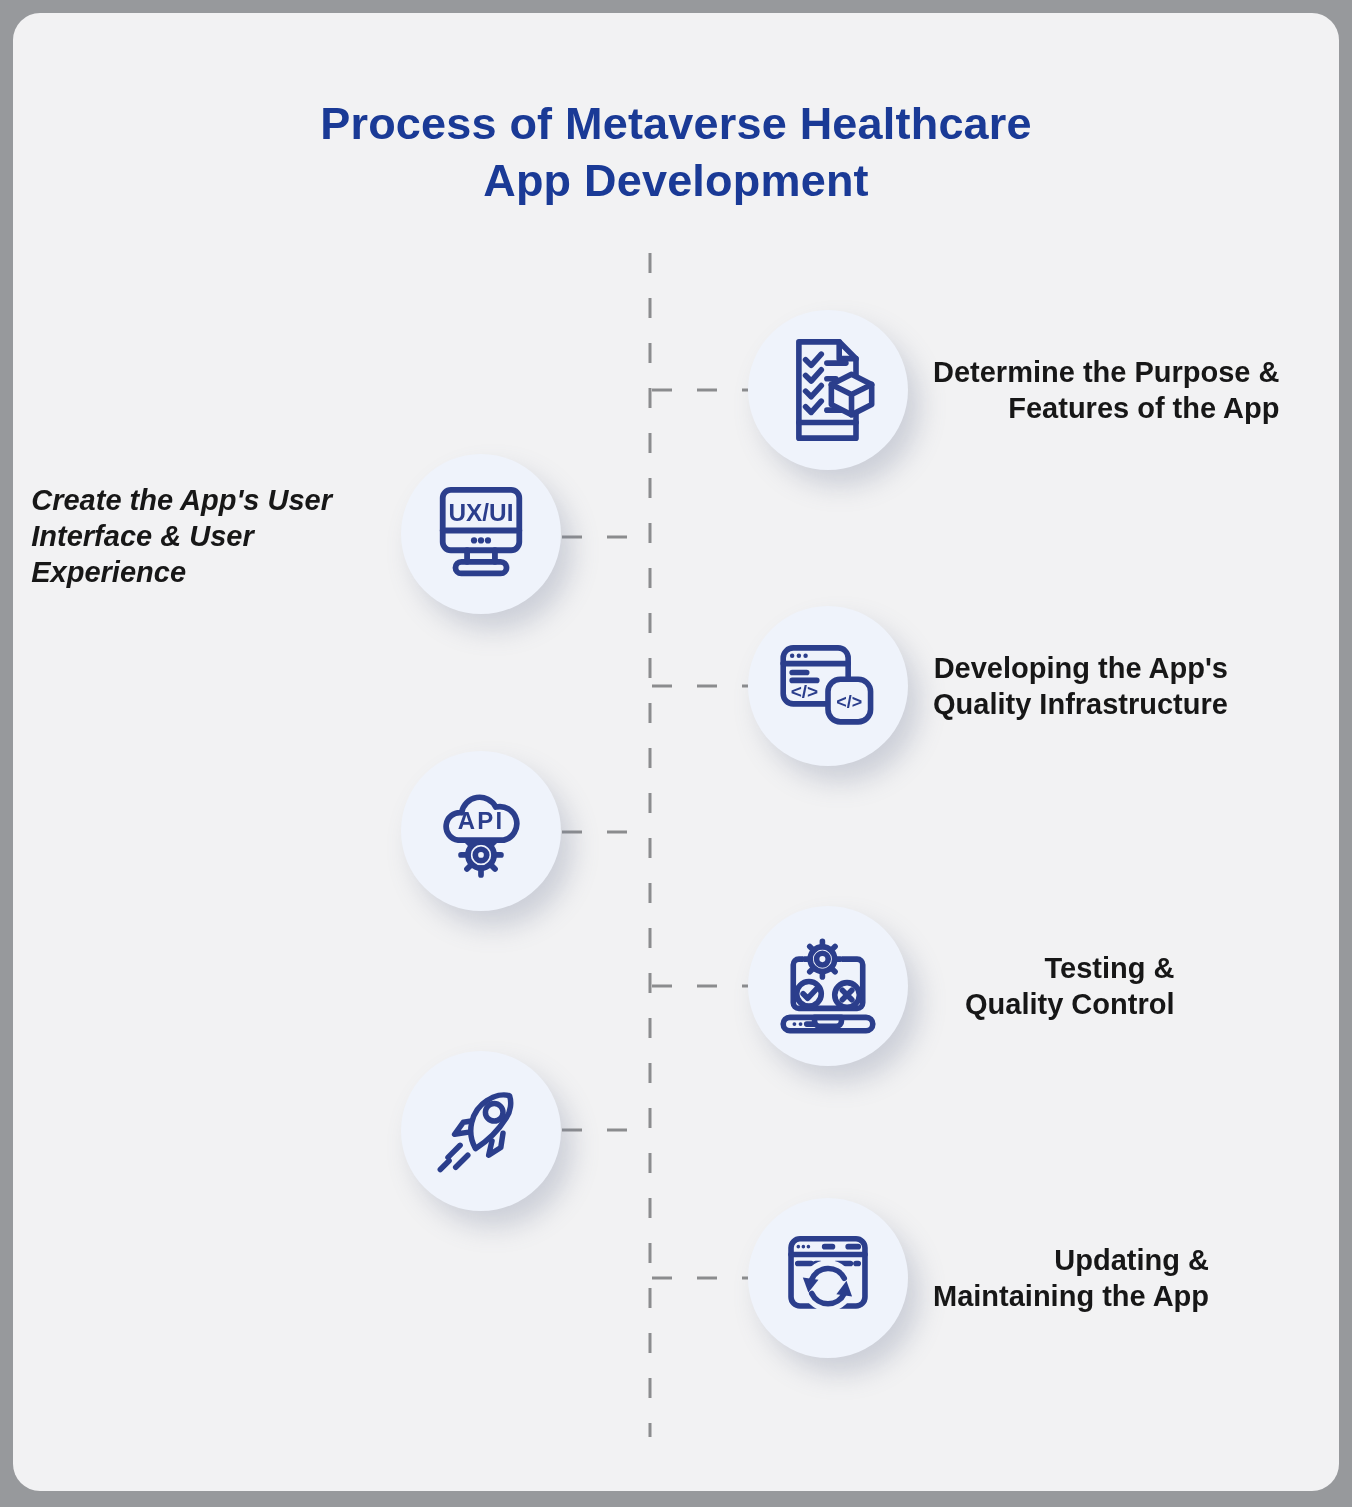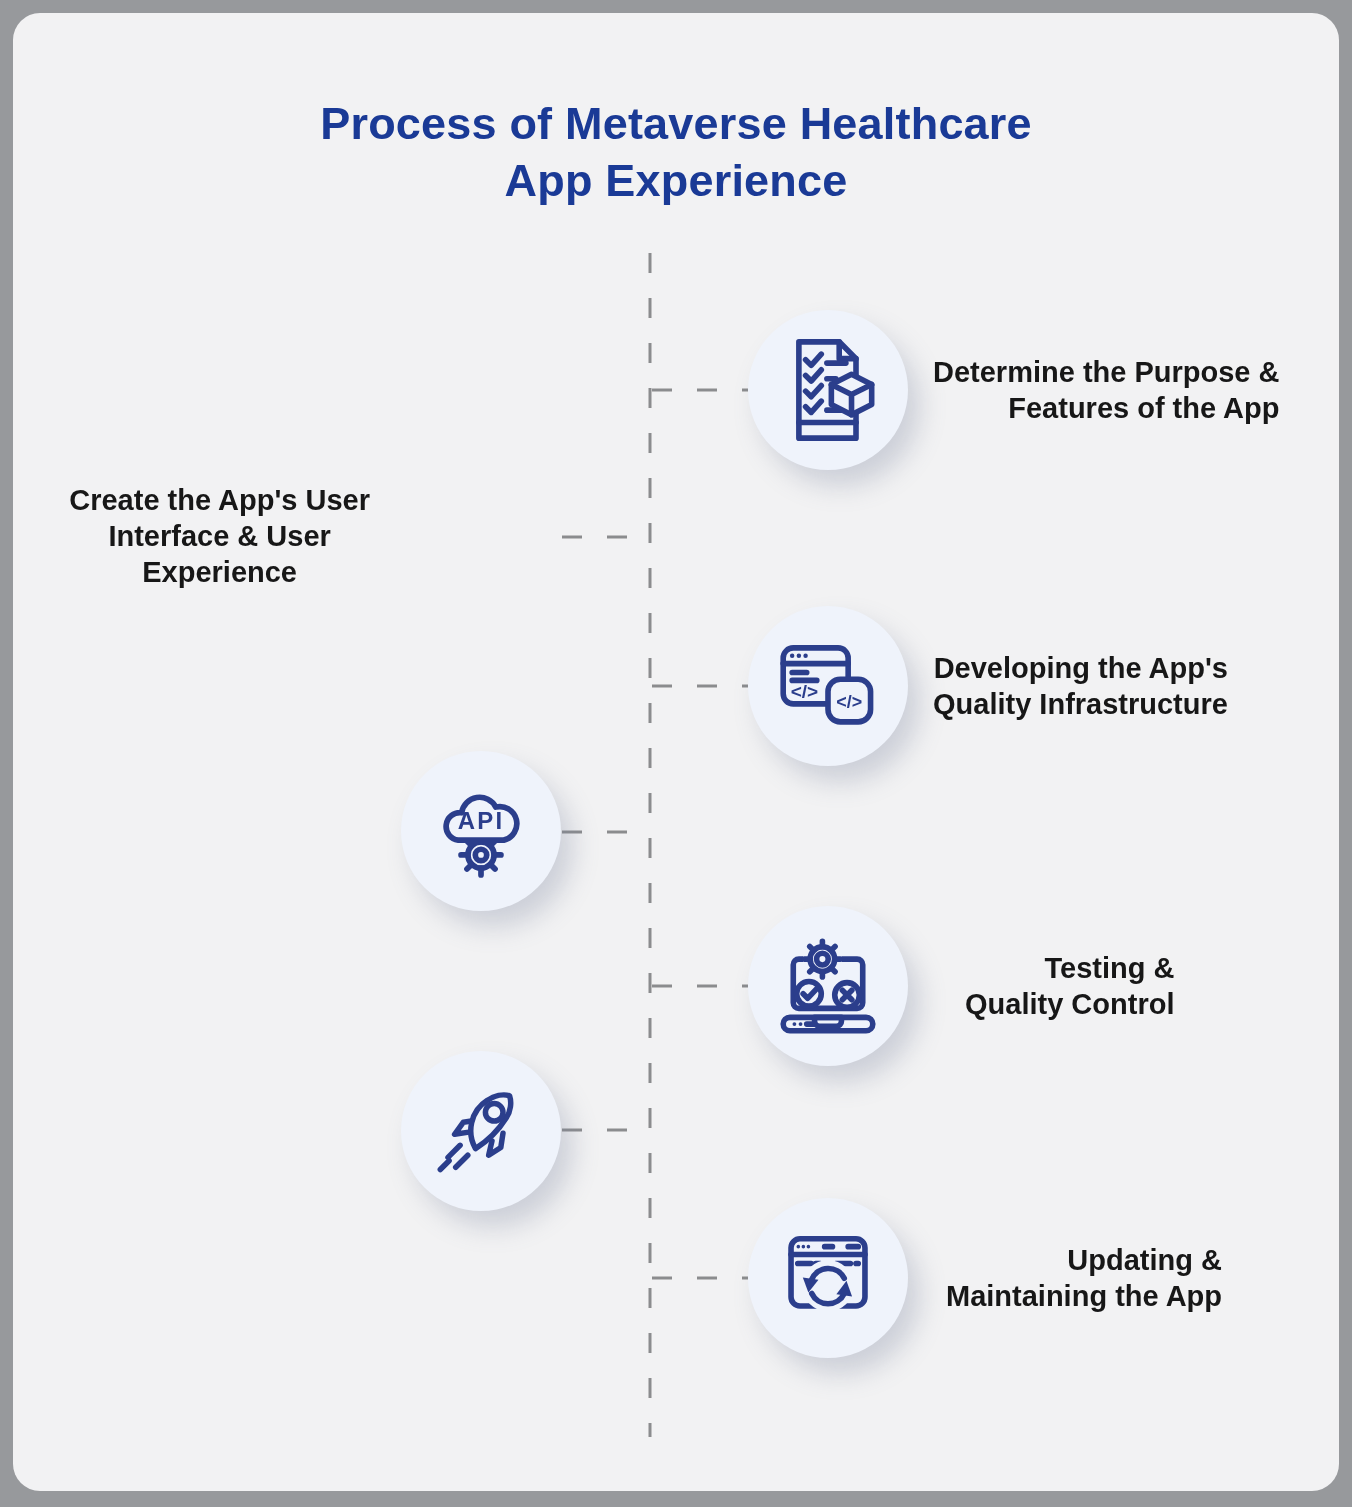--- a/index.html
+++ b/index.html
@@ -25,50 +25,50 @@
     position:absolute;width:160px;height:160px;border-radius:50%;
     background:#eff3fb;
     box-shadow:12px 16px 26px rgba(120,130,155,.30);
     display:flex;align-items:center;justify-content:center;
   }
   .step-label{
     position:absolute;font-size:29px;font-weight:600;color:#171717;
     line-height:36px;white-space:pre-line;transform:translateY(-50%);
   }
   .lbl-right{left:920px;text-align:right;}
-  .lbl-left{right:969px;text-align:center;}
+  .lbl-left{right:1007px;text-align:left;font-style:italic;}
   
   .c-r1{left:735px;top:297px;}
   .c-l1{left:388px;top:441px;}
   .c-r2{left:735px;top:593px;}
   .c-l2{left:388px;top:738px;text-align:right;}
   .c-r3{left:735px;top:893px;}
   .c-l3{left:388px;top:1038px;}
   .c-r4{left:735px;top:1185px;}
   .t-r1{top:377px;}
   .t-l1{top:523px;}
   .t-r2{top:673px;}
   .t-l2{top:818px;}
   .t-r3{top:973px;margin-left:32px;}
   .t-l3{top:1118px;}
-  .t-r4{top:1265px;margin-left:13px;}
+  .t-r4{top:1265px;}
   .icon{display:block;}
   .icon *{vector-effect:none;}
   .ic-stroke{stroke:#2b3e8c;stroke-width:5;fill:none;stroke-linecap:round;stroke-linejoin:round;}
   .ic-fillbg{fill:#eff3fb;}
   .ic-filled{fill:#2b3e8c;stroke:none;}
   .ic-text{fill:#2b3e8c;stroke:none;font-family:"Liberation Sans", sans-serif;font-weight:700;}
 </style>
 </head>
 <body>
 
 <div class="card">
 
   <h1 class="title">Process of Metaverse Healthcare
-App Experience</h1>
+App Development</h1>
 
   <svg class="lines" xmlns="http://www.w3.org/2000/svg">
     <line class="dash" x1="637" y1="240" x2="637" y2="1424"></line>
     <line class="dash" x1="639" y1="377" x2="735" y2="377"></line>
     <line class="dash" x1="549" y1="524" x2="635" y2="524"></line>
     <line class="dash" x1="639" y1="673" x2="735" y2="673"></line>
     <line class="dash" x1="549" y1="819" x2="635" y2="819"></line>
     <line class="dash" x1="639" y1="973" x2="735" y2="973"></line>
     <line class="dash" x1="549" y1="1117" x2="635" y2="1117"></line>
     <line class="dash" x1="639" y1="1265" x2="735" y2="1265"></line>
@@ -88,20 +88,34 @@
         <path d="M30 65 l5 5 9 -10"></path>
           <path d="M49 68 H66"></path>
         <path class="ic-fillbg" d="M71 36 L89 45 V63 L71 72 L53 63 V45 Z"></path>
         <path d="M53 45 L71 54 L89 45 M71 54 V72"></path>
       </g>
     </svg>
   </div>
   <div class="step-label lbl-right t-r1">Determine the Purpose &amp;
 Features of the App</div>
 
+  <div class="step-circle c-l1">
+    <svg class="icon" width="116" height="116" viewBox="0 0 100 100">
+      <g class="ic-stroke">
+        <rect x="17" y="12" width="66" height="52" rx="7"></rect>
+        <path d="M17 47 H83"></path>
+        <path d="M38 64 V74 M62 64 V74"></path>
+        <rect x="28" y="74" width="44" height="10" rx="5"></rect>
+      </g>
+      <circle class="ic-filled" cx="44" cy="55.5" r="2.7"></circle>
+      <circle class="ic-filled" cx="50" cy="55.5" r="2.7"></circle>
+      <circle class="ic-filled" cx="56" cy="55.5" r="2.7"></circle>
+      <text class="ic-text" x="50" y="38.5" font-size="21" text-anchor="middle">UX/UI</text>
+    </svg>
+  </div>
   <div class="step-label lbl-left t-l1">Create the App's User
 Interface &amp; User
 Experience</div>
 
   <div class="step-circle c-r2">
     <svg class="icon" width="112" height="112" viewBox="0 0 100 100">
       <g class="ic-stroke">
         <rect x="10" y="16" width="58" height="50" rx="9"></rect>
         <path d="M10 30 H68"></path>
         <path d="M18 38 H31 M18 45 H40"></path>

